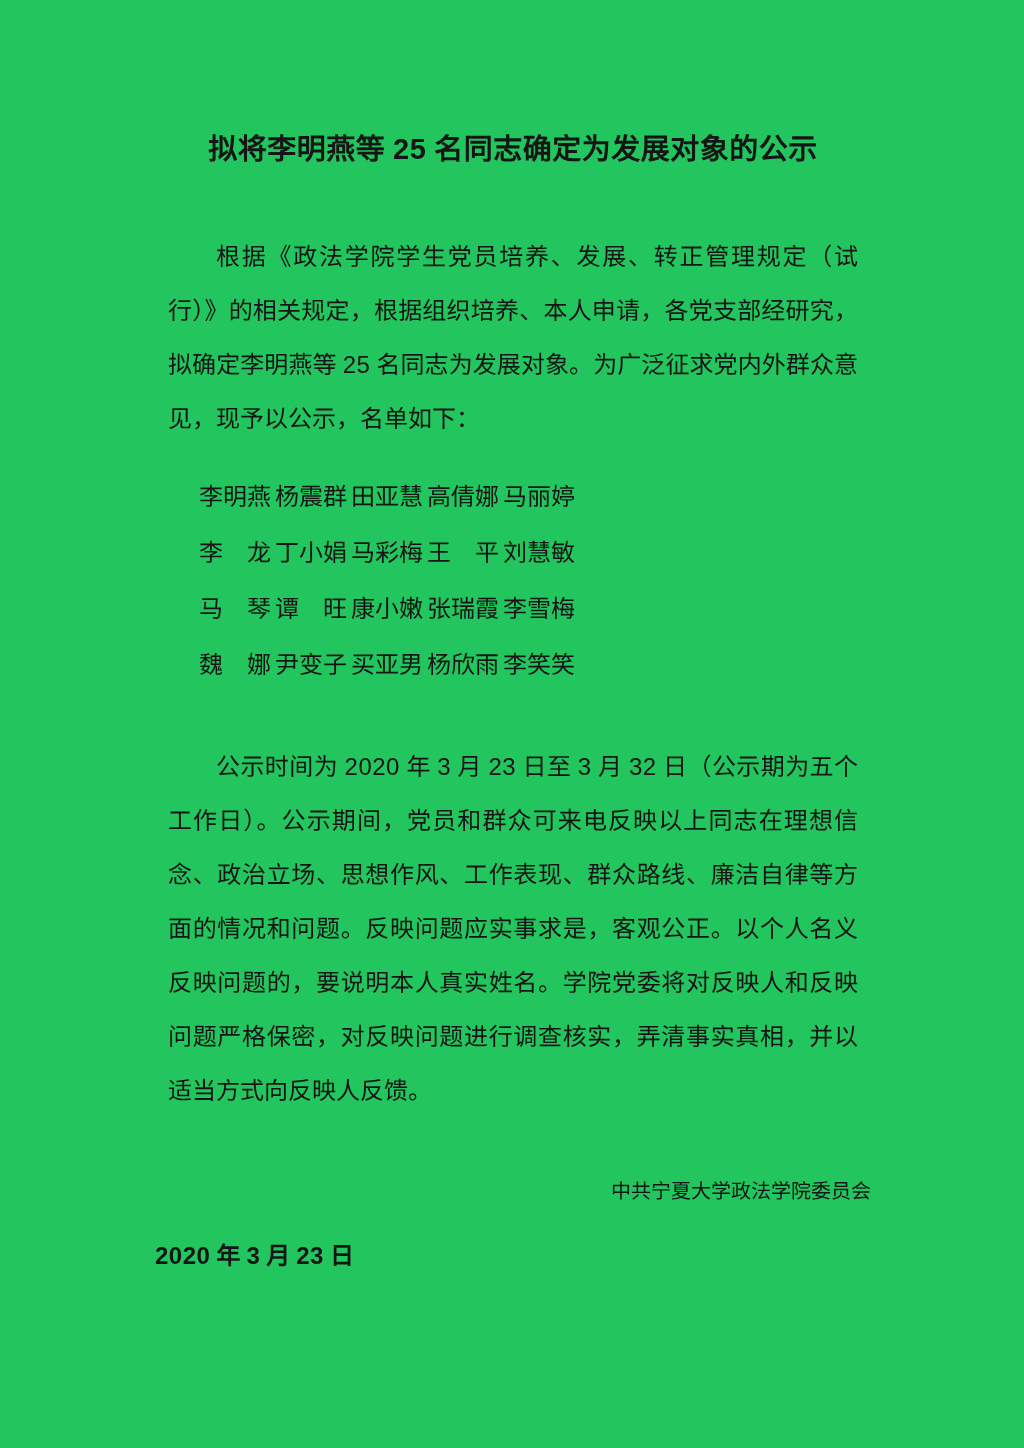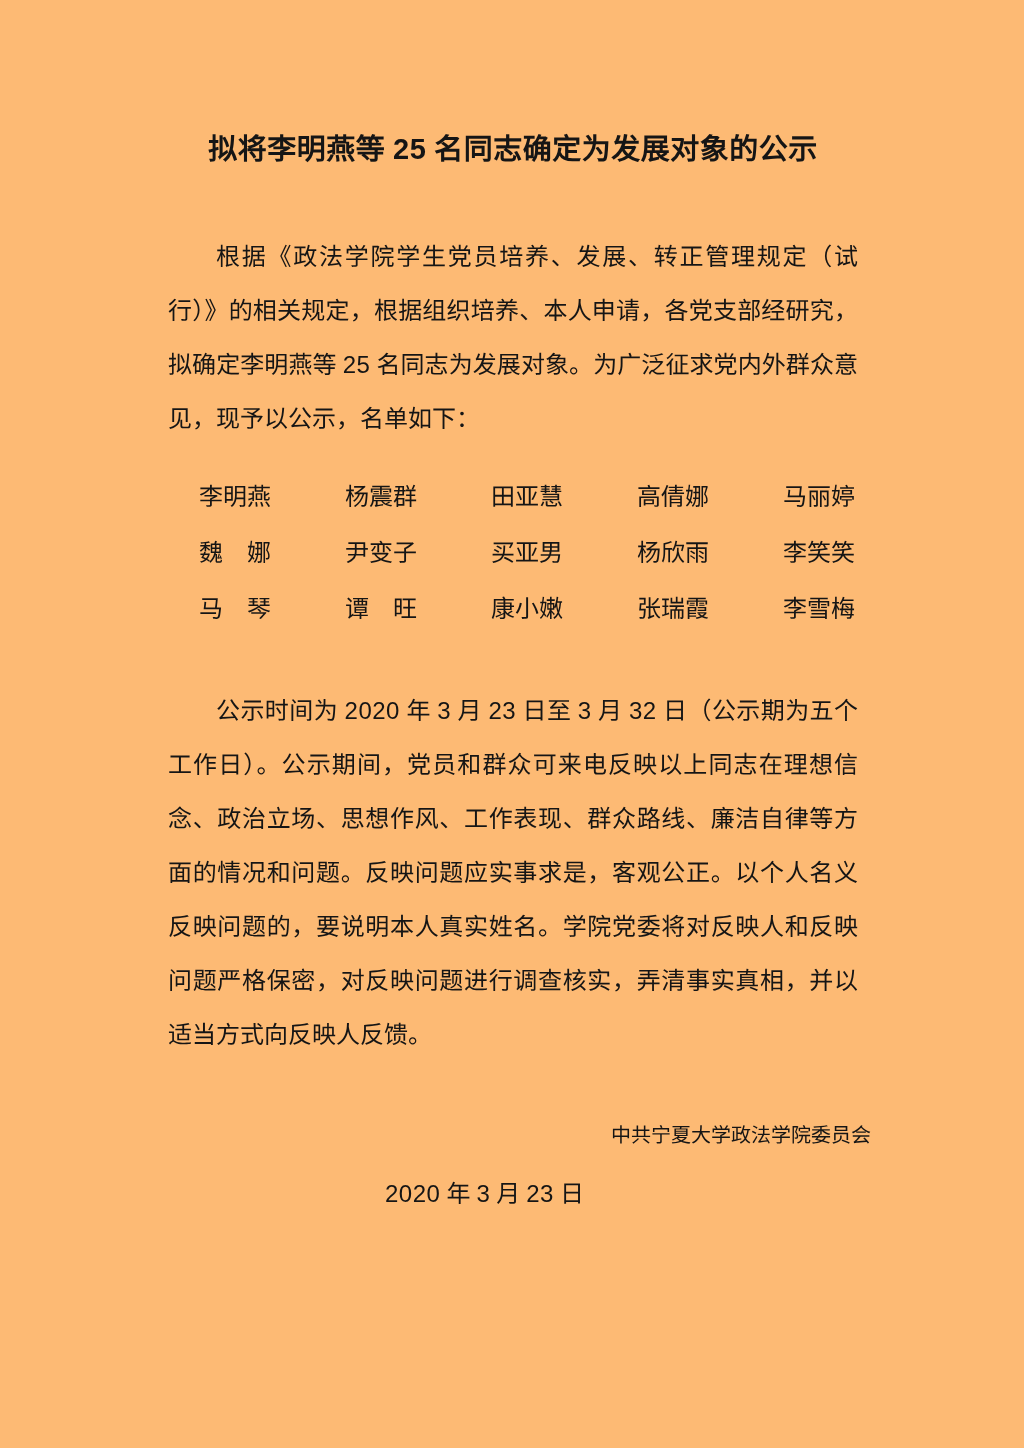--- a/index.html
+++ b/index.html
@@ -12,21 +12,21 @@
     height: 1448px;
     color: #151515;
     font-family: "Liberation Serif", "DejaVu Serif", serif;
     overflow: hidden;
   }
   .page {
     box-sizing: border-box;
     width: 1024px;
     height: 1448px;
     padding: 126px 153px 0 155px;
-    background: #fdba74;
+    background: #22c55e;
   }
   .title {
     margin: 0;
     font-size: 29px;
     font-weight: bold;
     line-height: 46px;
     text-align: center;
     letter-spacing: 0.5px;
   }
   .para {
@@ -43,21 +43,21 @@
   .num {
     font-family: "Liberation Sans", "DejaVu Sans", sans-serif;
     letter-spacing: 0.5px;
   }
   .names {
     margin-top: 20px;
     padding: 0 12px 0 44px;
   }
   .names-row {
     display: flex;
-    justify-content: space-between;
+    justify-content: flex-start;
     align-items: center;
     height: 56px;
   }
   .name-cell {
     font-size: 24px;
     width: 76px;
     white-space: pre;
     text-align: justify;
   }
   .contact {
@@ -70,55 +70,63 @@
   .phone-gap { margin-left: 32px; }
   .signature {
     margin: 46px 0 0 0;
     font-size: 20px;
     line-height: 54px;
     text-align: right;
   }
   .date-line {
     margin: 4px 0 0 0;
     font-size: 24px;
-    line-height: 55px;
-    text-align: center;
+    line-height: 67px;
+    text-align: left;
     padding-right: 57px;
+    font-weight: bold;
   }
 </style>
 </head>
 <body>
 
 <div class="page">
 
   <h1 class="title">拟将李明燕等 <span class="num">25</span> 名同志确定为发展对象的公示</h1>
 
   <p class="para indent intro">根据《政法学院学生党员培养、发展、转正管理规定（试行）》的相关规定，根据组织培养、本人申请，各党支部经研究，拟确定李明燕等 <span class="num">25</span> 名同志为发展对象。为广泛征求党内外群众意见，现予以公示，名单如下：</p>
 
   <div class="names">
       <div class="names-row">
         <span class="name-cell">李明燕</span>
         <span class="name-cell">杨震群</span>
         <span class="name-cell">田亚慧</span>
         <span class="name-cell">高倩娜</span>
         <span class="name-cell">马丽婷</span>
       </div>
       <div class="names-row">
-        <span class="name-cell">魏　娜</span>
-        <span class="name-cell">尹变子</span>
-        <span class="name-cell">买亚男</span>
-        <span class="name-cell">杨欣雨</span>
-        <span class="name-cell">李笑笑</span>
+        <span class="name-cell">李　龙</span>
+        <span class="name-cell">丁小娟</span>
+        <span class="name-cell">马彩梅</span>
+        <span class="name-cell">王　平</span>
+        <span class="name-cell">刘慧敏</span>
       </div>
       <div class="names-row">
         <span class="name-cell">马　琴</span>
         <span class="name-cell">谭　旺</span>
         <span class="name-cell">康小嫩</span>
         <span class="name-cell">张瑞霞</span>
         <span class="name-cell">李雪梅</span>
+      </div>
+      <div class="names-row">
+        <span class="name-cell">魏　娜</span>
+        <span class="name-cell">尹变子</span>
+        <span class="name-cell">买亚男</span>
+        <span class="name-cell">杨欣雨</span>
+        <span class="name-cell">李笑笑</span>
       </div>
     </div>
 
   <p class="para indent period">公示时间为 <span class="num">2020</span> 年 <span class="num">3</span> 月 <span class="num">23</span> 日至 <span class="num">3</span> 月 <span class="num">32</span> 日（公示期为五个工作日）。公示期间，党员和群众可来电反映以上同志在理想信念、政治立场、思想作风、工作表现、群众路线、廉洁自律等方面的情况和问题。反映问题应实事求是，客观公正。以个人名义反映问题的，要说明本人真实姓名。学院党委将对反映人和反映问题严格保密，对反映问题进行调查核实，弄清事实真相，并以适当方式向反映人反馈。</p>
 
 
   <p class="signature">中共宁夏大学政法学院委员会</p>
 
   <p class="date-line"><span class="num">2020</span> 年 <span class="num">3</span> 月 <span class="num">23</span> 日</p>
 

